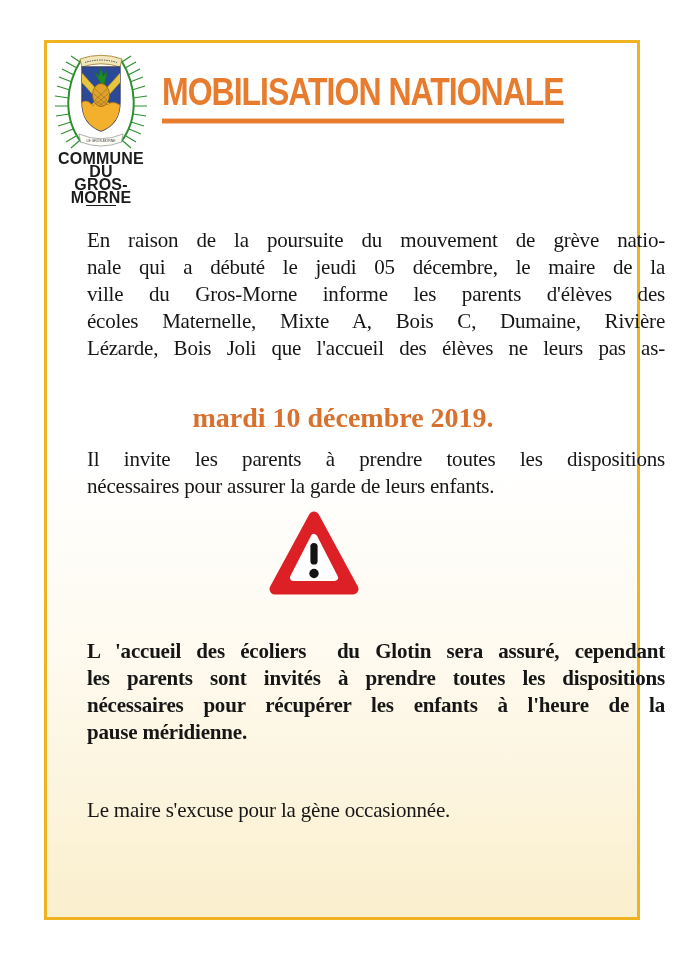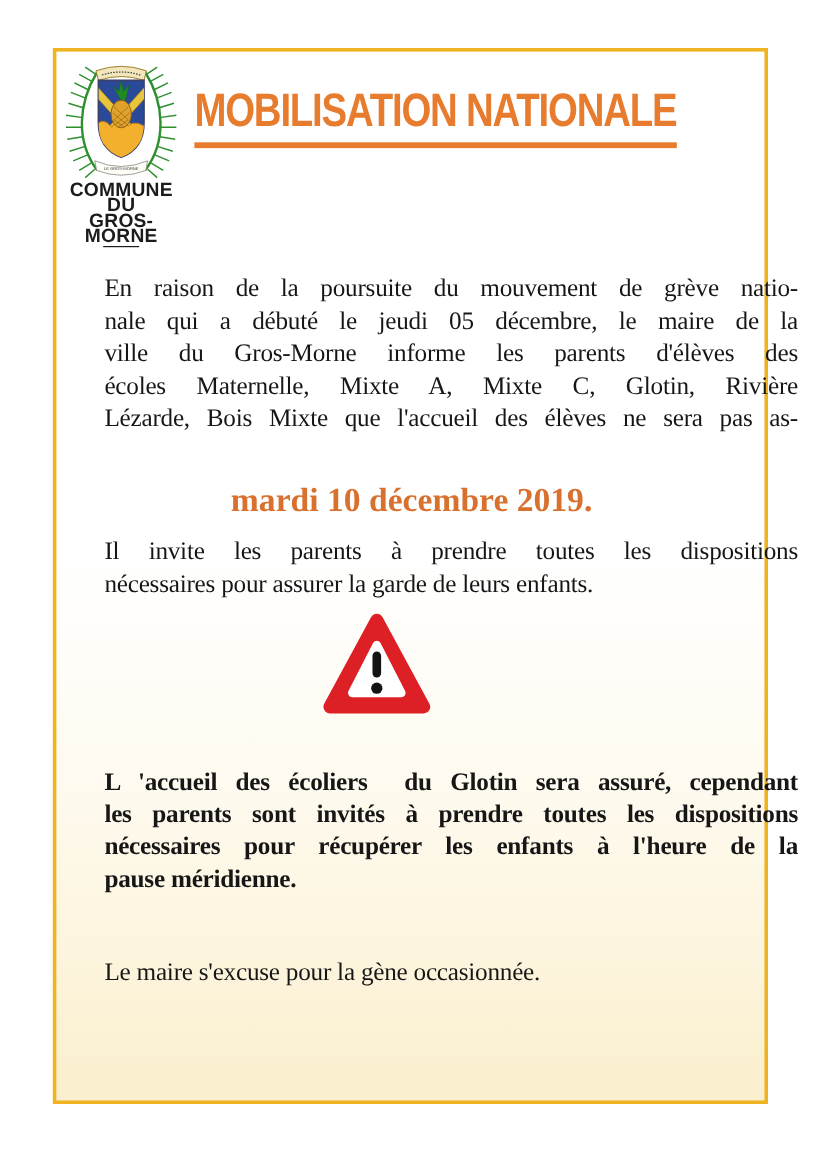--- a/index.html
+++ b/index.html
@@ -104,22 +104,22 @@
     <div class="commune-line">GROS-MORNE</div>
     <div class="commune-underline"></div>
   </div>
 
   <div id="title">MOBILISATION NATIONALE</div>
 
   <div class="block" id="para1">
     <div class="ln">En raison de la poursuite du mouvement de grève natio-</div>
     <div class="ln">nale qui a débuté le jeudi 05 décembre, le maire de la</div>
     <div class="ln">ville du Gros-Morne informe les parents d'élèves des</div>
-    <div class="ln">écoles Maternelle, Mixte A, Mixte C, Glotin, Rivière</div>
-    <div class="ln">Lézarde, Bois Mixte que l'accueil des élèves ne sera pas as-</div>
+    <div class="ln">écoles Maternelle, Mixte A, Bois C, Dumaine, Rivière</div>
+    <div class="ln">Lézarde, Bois Joli que l'accueil des élèves ne leurs pas as-</div>
   </div>
 
   <div id="strike-date">mardi 10 décembre 2019.</div>
 
   <div class="block" id="para2">
     <div class="ln">Il invite les parents à prendre toutes les dispositions</div>
     <div class="ln last">nécessaires pour assurer la garde de leurs enfants.</div>
   </div>
 
   <svg id="warning" viewBox="0 0 92 94">

